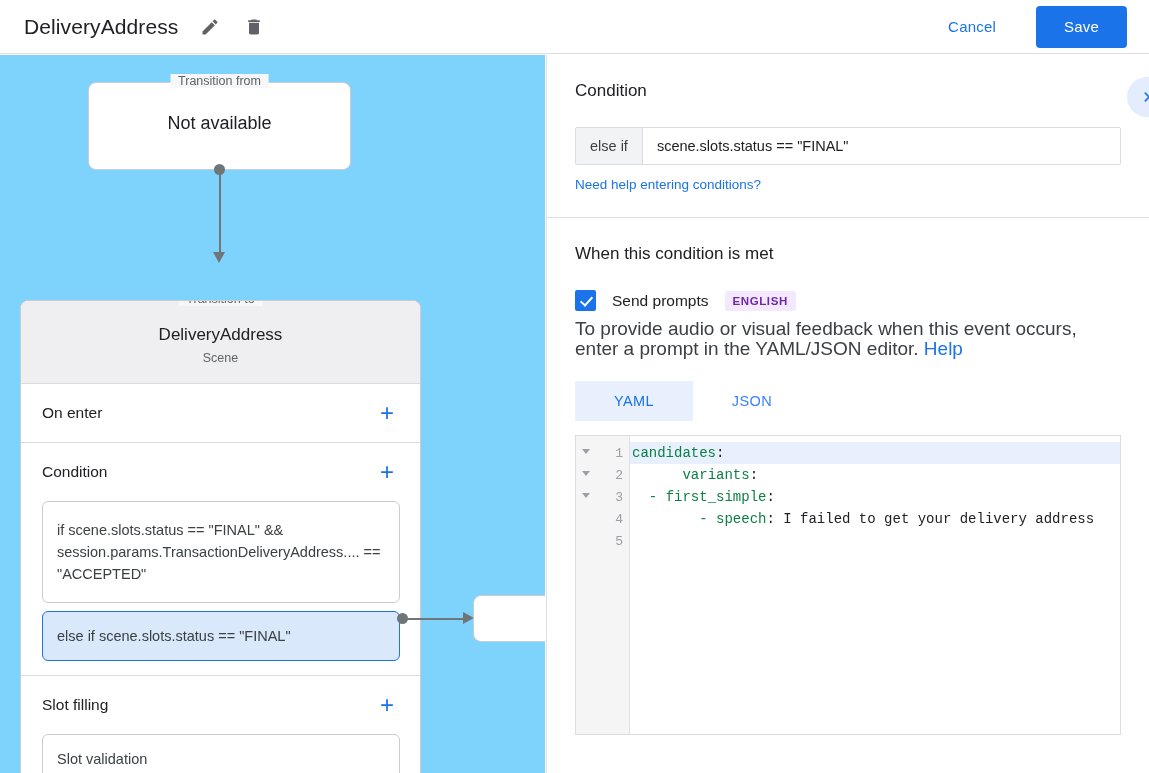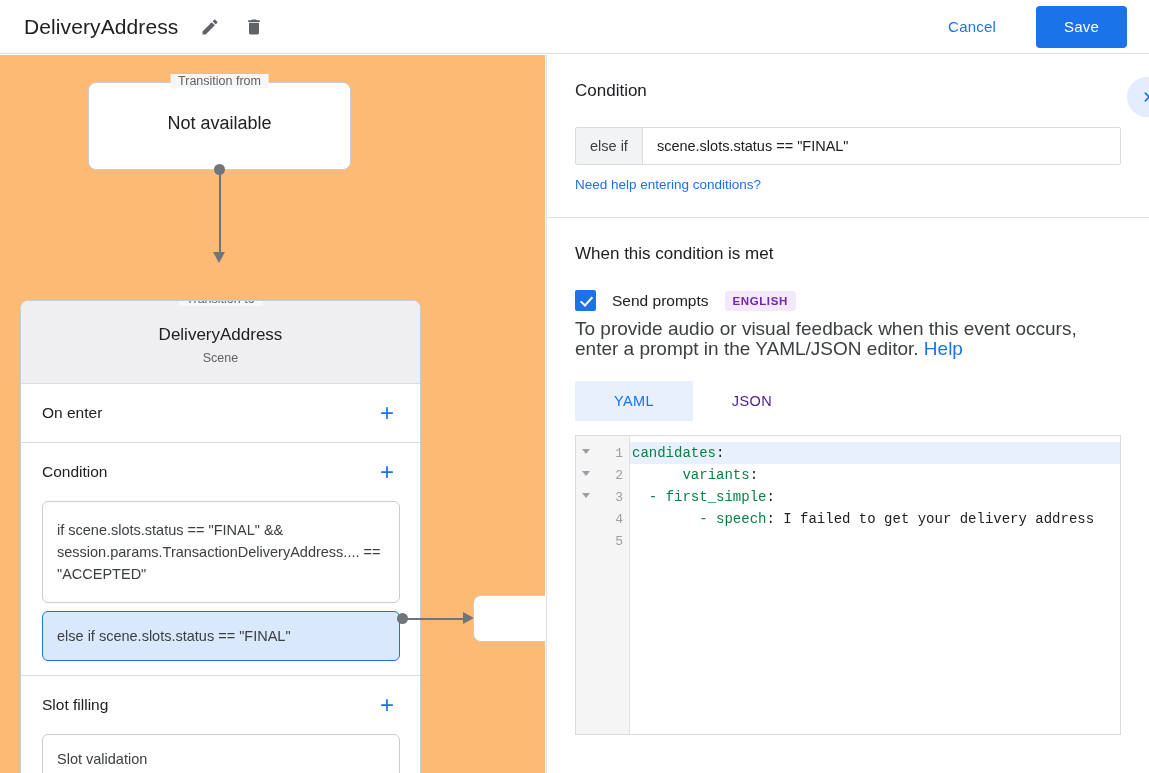--- a/index.html
+++ b/index.html
@@ -58,21 +58,21 @@
     height: 42px;
     padding: 0 28px;
     cursor: pointer;
     letter-spacing: .2px;
   }
 
   
   .canvas {
     position: absolute; left: 0; top: 55px;
     width: 545px; height: 718px;
-    background: #fdba74;
+    background: #7dd3fc;
     overflow: hidden;
   }
 
   .fieldset-box {
     position: absolute;
     background: #ffffff;
     border: 1px solid #c9ccd1;
     border-radius: 8px;
   }
   .fieldset-legend {
@@ -311,21 +311,21 @@
     margin: -6px 0 22px 0;
   }
   .help-text a { color: #1a73e8; text-decoration: none; cursor: pointer; }
 
   .tabs { display: flex; margin-bottom: 14px; }
   .tab {
     min-width: 118px;
     text-align: center;
     padding: 12px 10px;
     font-size: 14.5px;
-    color: #4c1d95;
+    color: #3b82f6;
     font-weight: 500;
     cursor: pointer;
     letter-spacing: .4px;
   }
   .tab.active { background: #e8f0fe; color: #1a73e8; }
 
   .editor {
     border: 1px solid #dadce0;
     border-top: 1px solid #dadce0;
     display: flex;

